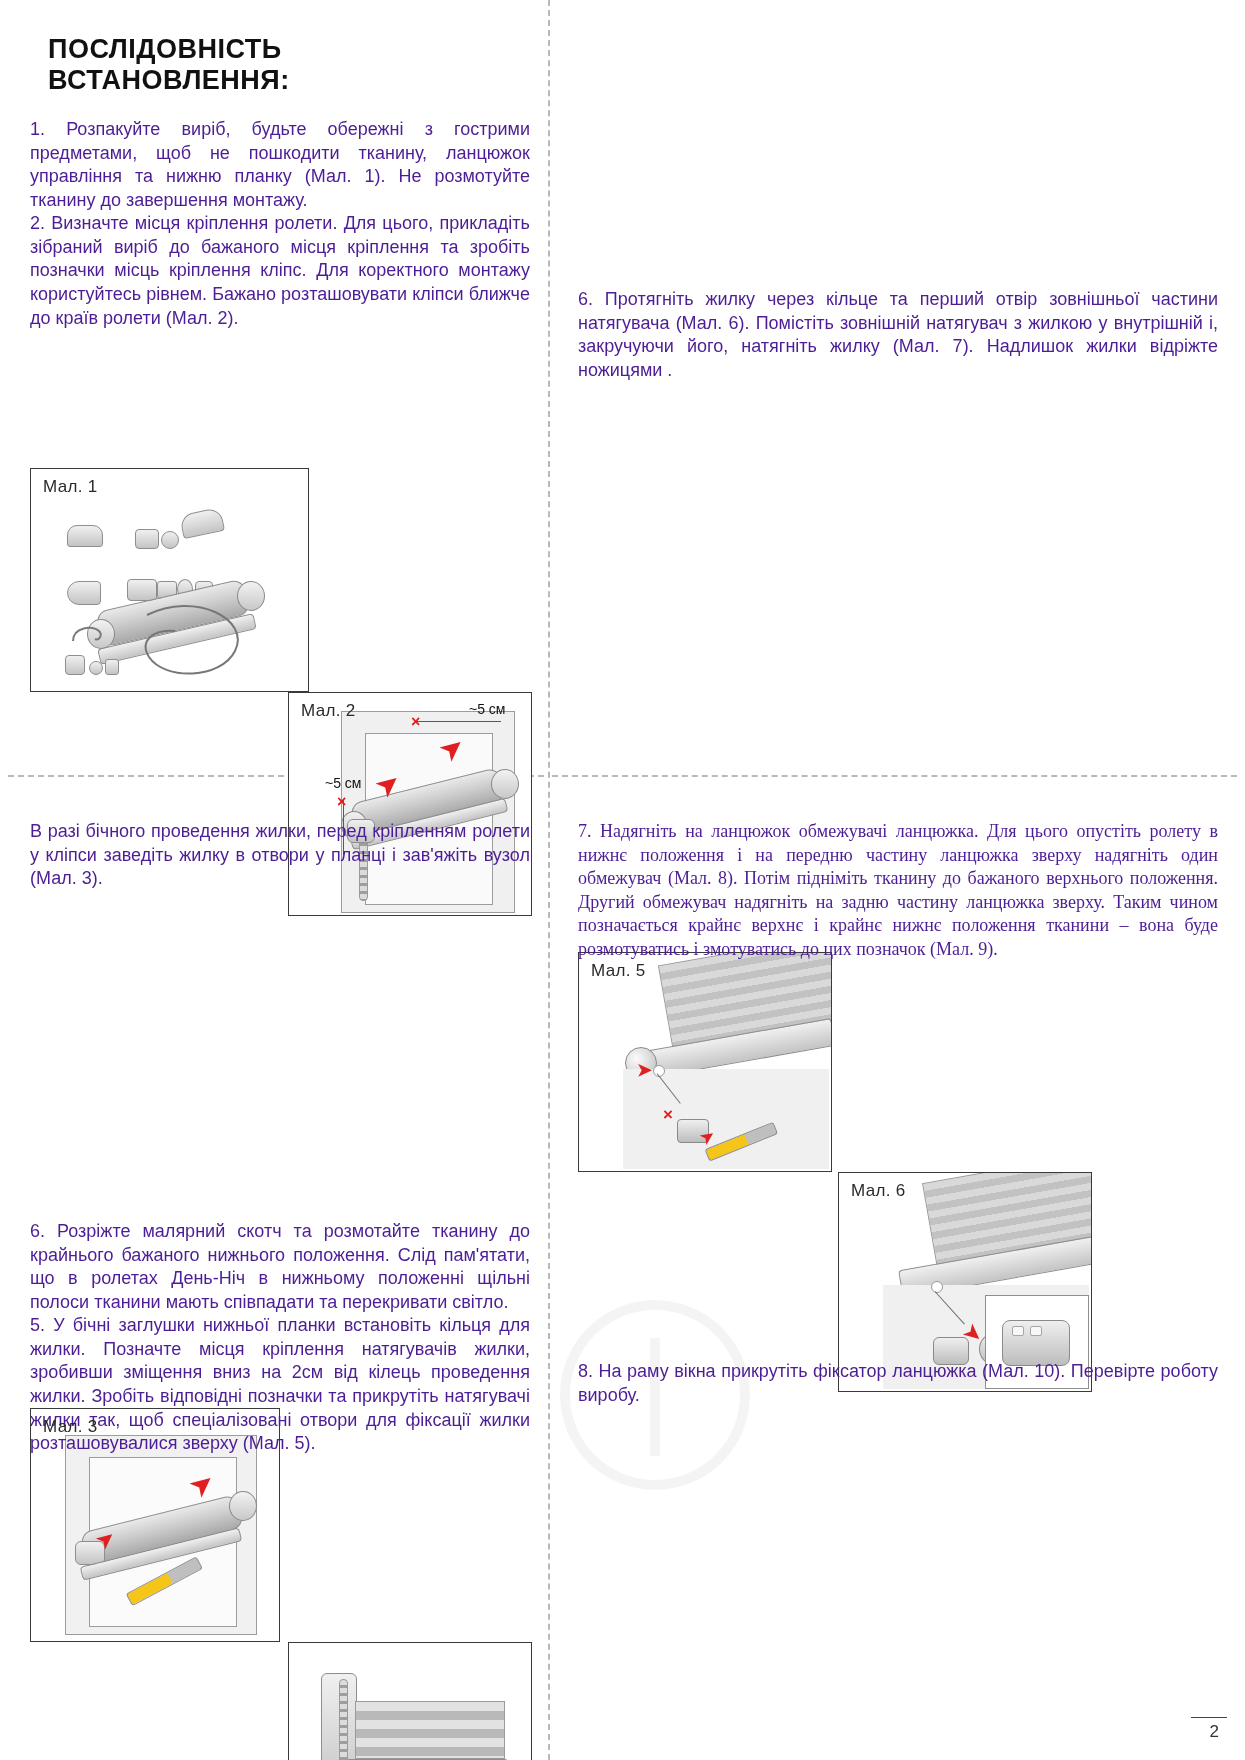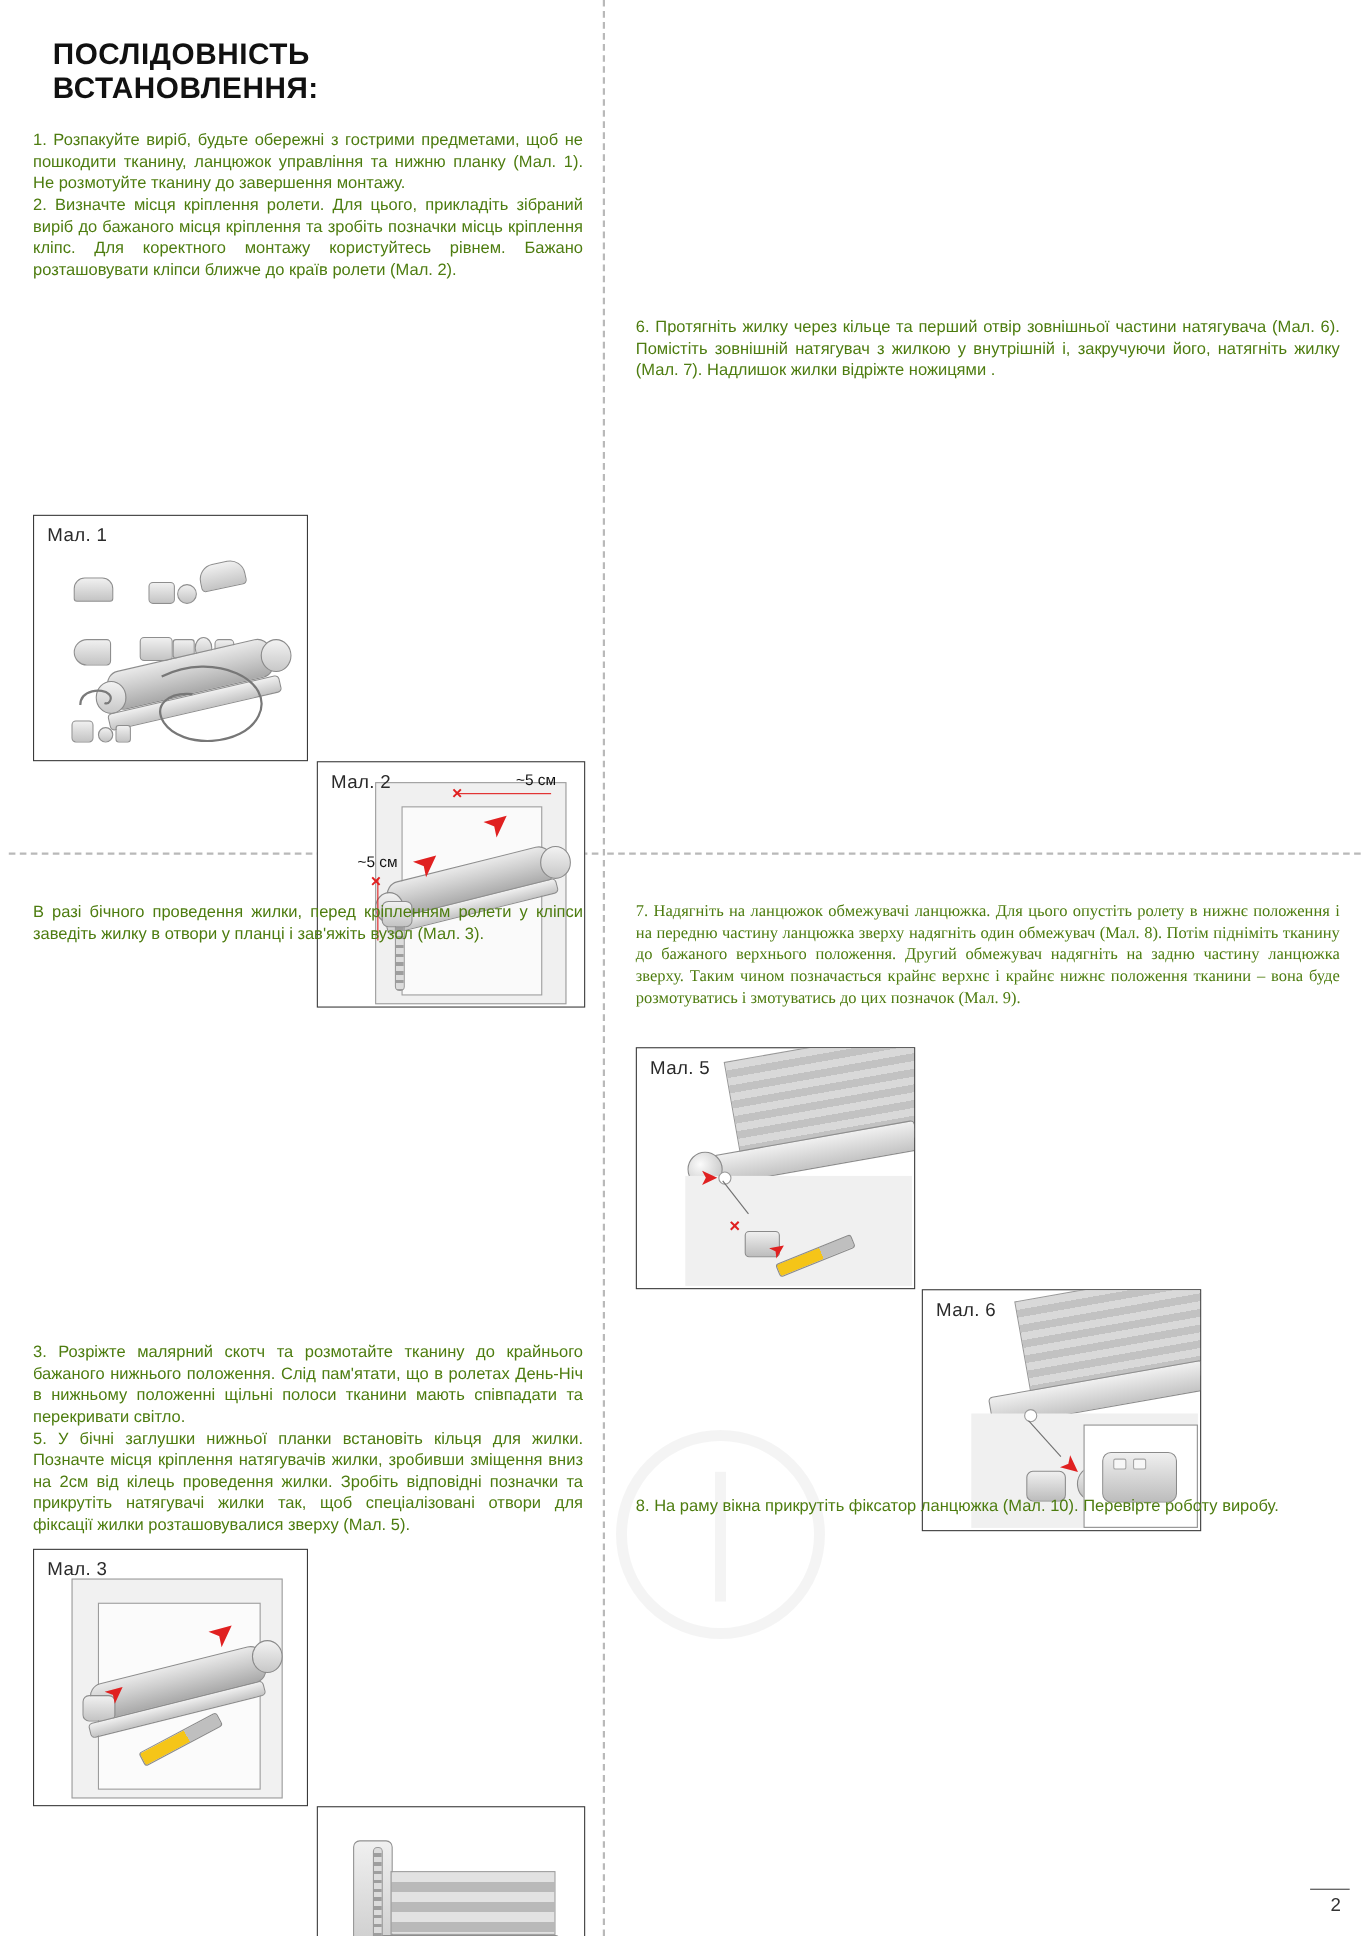--- a/index.html
+++ b/index.html
@@ -50,25 +50,25 @@
 
   h1.title {
     font-size: 27px;
     font-weight: bold;
     letter-spacing: 0.5px;
     margin: 12px 0 22px 18px;
     color: #111;
   }
 
   p.body {
-    font-size: 15px;
+    font-size: 18px;
     line-height: 1.31;
     text-align: justify;
     margin: 0 0 0 0;
-    color: #4d7c0f;
+    color: #4c1d95;
   }
   p.body + p.body { margin-top: 0px; }
 
   
   .fig {
     position: relative;
     border: 1.6px solid #3a3a3a;
     background: #fff;
     overflow: hidden;
   }
@@ -230,21 +230,21 @@
   <div class="watermark"></div>
 
   <div class="col-left">
 
     <h1 class="title">ПОСЛІДОВНІСТЬ ВСТАНОВЛЕННЯ:</h1>
 
     <p class="body">1. Розпакуйте виріб, будьте обережні з гострими предметами, щоб не пошкодити тканину, ланцюжок управління та нижню планку (Мал. 1). Не розмотуйте тканину до завершення монтажу.</p>
     <p class="body">2. Визначте місця кріплення ролети. Для цього, прикладіть зібраний виріб до бажаного місця кріплення та зробіть позначки місць кріплення кліпс. Для коректного монтажу користуйтесь рівнем. Бажано розташовувати кліпси ближче до країв ролети (Мал. 2).</p>
   </div>
 
-  <div class="fig" style="left:30px; top:468px; width:248px; height:222px;">
+  <div class="fig" style="left:30px; top:468px; width:248px; height:222px;padding-left:29px;">
     <span class="fig-label">Мал. 1</span>
 
     <div class="bracket" style="left:36px; top:56px; width:34px; height:20px; border-radius:10px 10px 3px 3px;"></div>
     <div class="bracket" style="left:36px; top:112px; width:32px; height:22px; border-radius:12px 4px 4px 12px;"></div>
     <div class="bracket" style="left:150px; top:42px; width:40px; height:22px; border-radius:14px 14px 4px 4px; transform:rotate(-12deg);"></div>
     <div class="bracket" style="left:104px; top:60px; width:22px; height:18px;"></div>
     <div class="bracket" style="left:130px; top:62px; width:16px; height:16px; border-radius:50%;"></div>
     <div class="bracket" style="left:96px; top:110px; width:28px; height:20px;"></div>
     <div class="bracket" style="left:126px; top:112px; width:18px; height:16px; border-radius:3px;"></div>
     <div class="bracket" style="left:146px; top:110px; width:14px; height:18px; border-radius:50%;"></div>
@@ -316,21 +316,21 @@
 
     <div class="bracket" style="left:32px; top:30px; width:34px; height:122px; border-radius:6px;"></div>
     <div class="fabric-dn" style="left:66px; top:58px; width:148px; height:56px;"></div>
     <div class="bracket" style="left:56px; top:116px; width:162px; height:24px; border-radius:4px;"></div>
 
     <div class="chain" style="left:50px; top:36px; height:84px;"></div>
 
   </div>
 
   <div style="position:absolute; left:30px; top:1220px; width:500px;">
-    <p class="body">3. Розріжте малярний скотч та розмотайте тканину до крайнього бажаного нижнього положення. Слід пам'ятати, що в ролетах День-Ніч в нижньому положенні щільні полоси  тканини мають співпадати та перекривати світло.</p>
+    <p class="body">6. Розріжте малярний скотч та розмотайте тканину до крайнього бажаного нижнього положення. Слід пам'ятати, що в ролетах День-Ніч в нижньому положенні щільні полоси  тканини мають співпадати та перекривати світло.</p>
     <p class="body">5. У бічні заглушки нижньої планки встановіть кільця для жилки. Позначте місця кріплення натягувачів жилки, зробивши зміщення вниз на 2см від кілець проведення жилки. Зробіть відповідні позначки та прикрутіть натягувачі жилки так, щоб спеціалізовані отвори для фіксації жилки розташовувалися зверху (Мал. 5).</p>
   </div>
 
   <div class="fig" style="left:578px; top:36px; width:252px; height:218px;">
     <span class="fig-label">Мал. 5</span>
 
     <div class="fabric" style="left:86px; top:-4px; width:180px; height:96px; transform:rotate(-10deg);"></div>
     <div class="bracket" style="left:58px; top:82px; width:196px; height:26px; transform:rotate(-10deg); border-radius:4px;"></div>
     <div class="endcap" style="left:46px; top:94px; width:30px; height:30px;"></div>
     <div class="wall" style="left:44px; top:116px; width:206px; height:100px; background:#f0f0f0;"></div>

